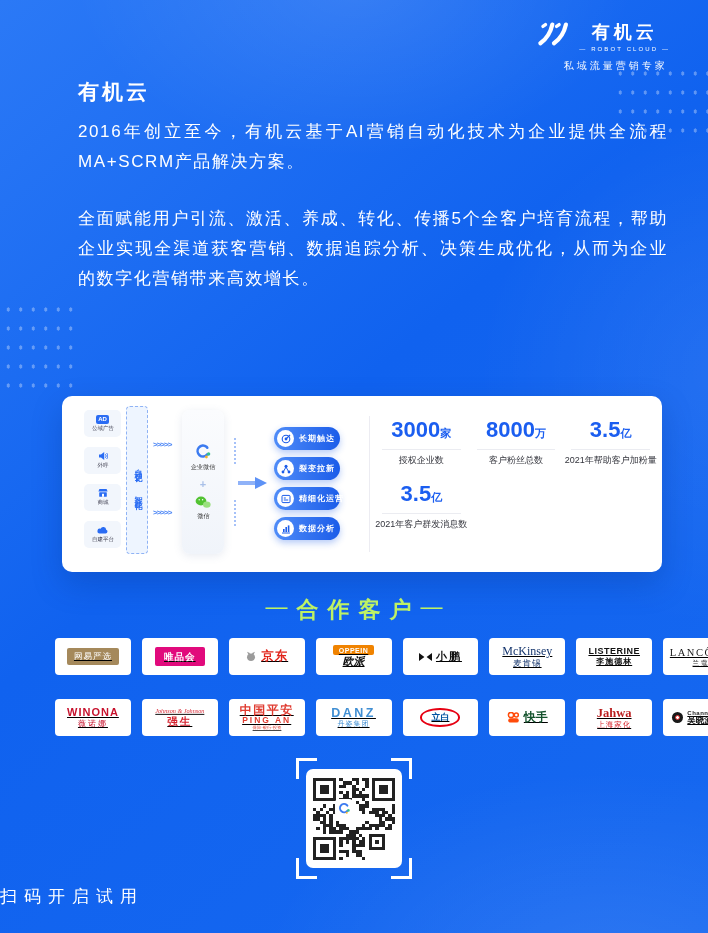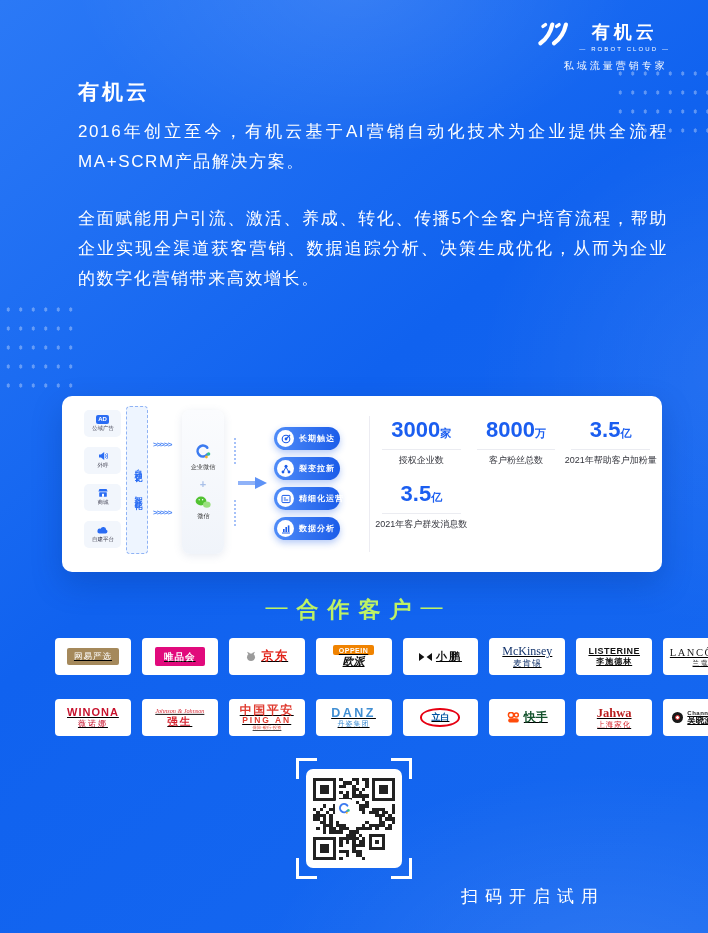--- a/index.html
+++ b/index.html
@@ -100,21 +100,21 @@
 
   
   .qr-wrap{position:absolute;left:296px;top:758px;width:116px;height:121px;}
   .br{position:absolute;width:18px;height:18px;}
   .br-tl{left:0;top:0;border-left:3px solid #fff;border-top:3px solid #fff;}
   .br-tr{right:0;top:0;border-right:3px solid #fff;border-top:3px solid #fff;}
   .br-bl{left:0;bottom:0;border-left:3px solid #fff;border-bottom:3px solid #fff;}
   .br-br{right:0;bottom:0;border-right:3px solid #fff;border-bottom:3px solid #fff;}
   .qr-box{position:absolute;left:10px;top:11px;width:96px;height:99px;background:#fff;border-radius:7px;display:flex;align-items:center;justify-content:center;}
   .qr-center{position:absolute;left:39px;top:41px;width:18px;height:18px;background:#fff;border-radius:4px;display:flex;align-items:center;justify-content:center;}
-  .cta{position:absolute;top:885px;left:0;width:605px;text-align:right;color:#fff;font-size:17px;letter-spacing:7px;}
+  .cta{position:absolute;top:885px;left:0;width:605px;text-align:left;color:#fff;font-size:17px;letter-spacing:7px;}
 </style>
 </head>
 <body>
 
 <div class="dots dots-right"></div>
 <div class="dots dots-left"></div>
 
 <div class="brand">
   <div class="brand-row">
     <span>

